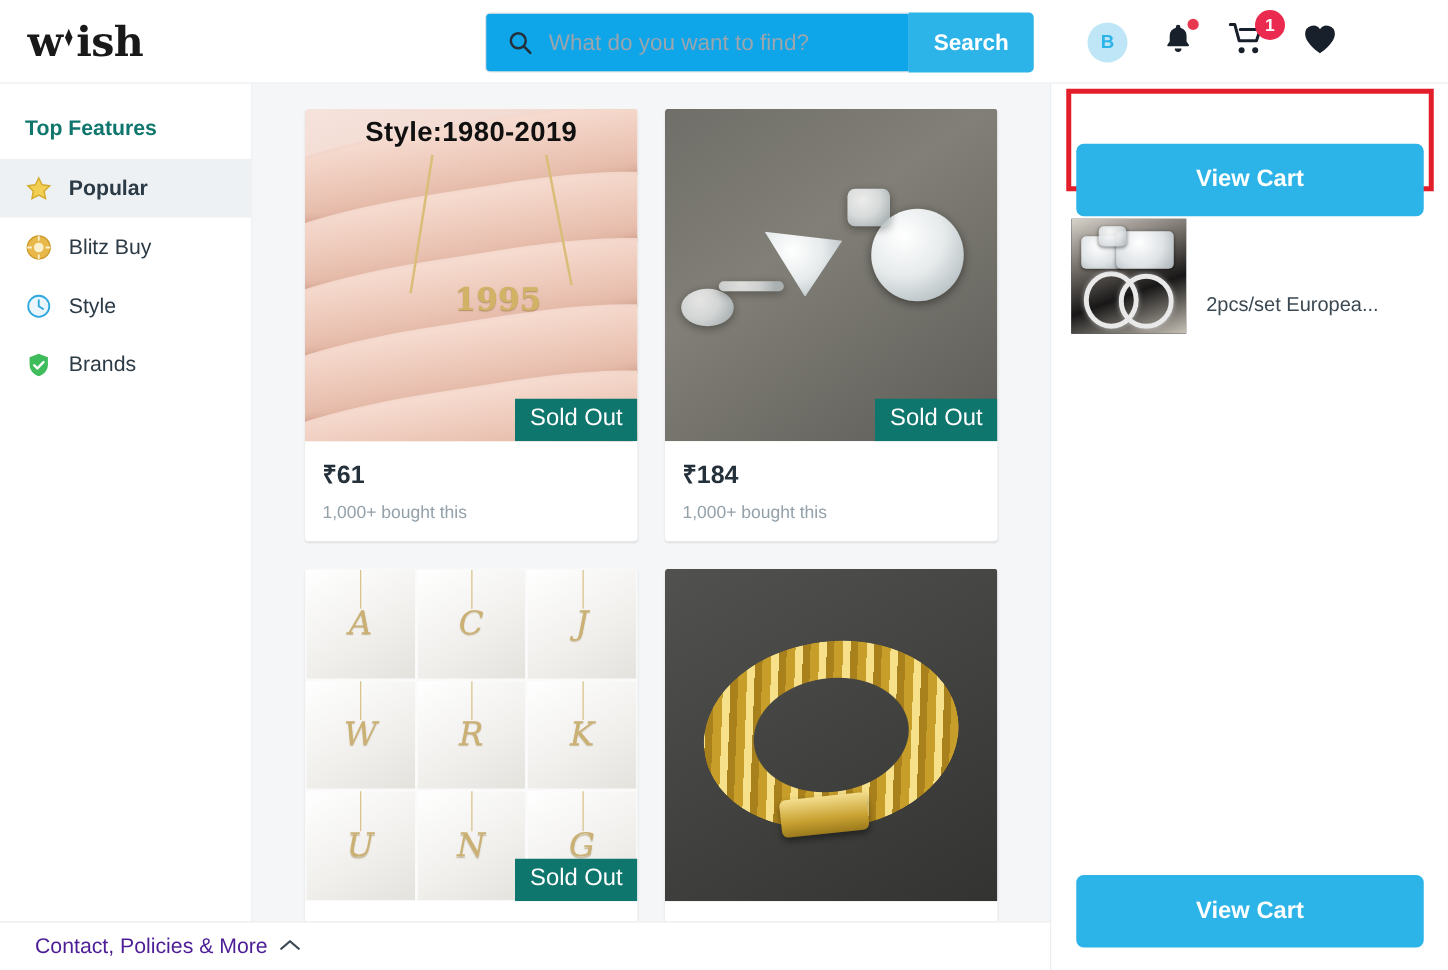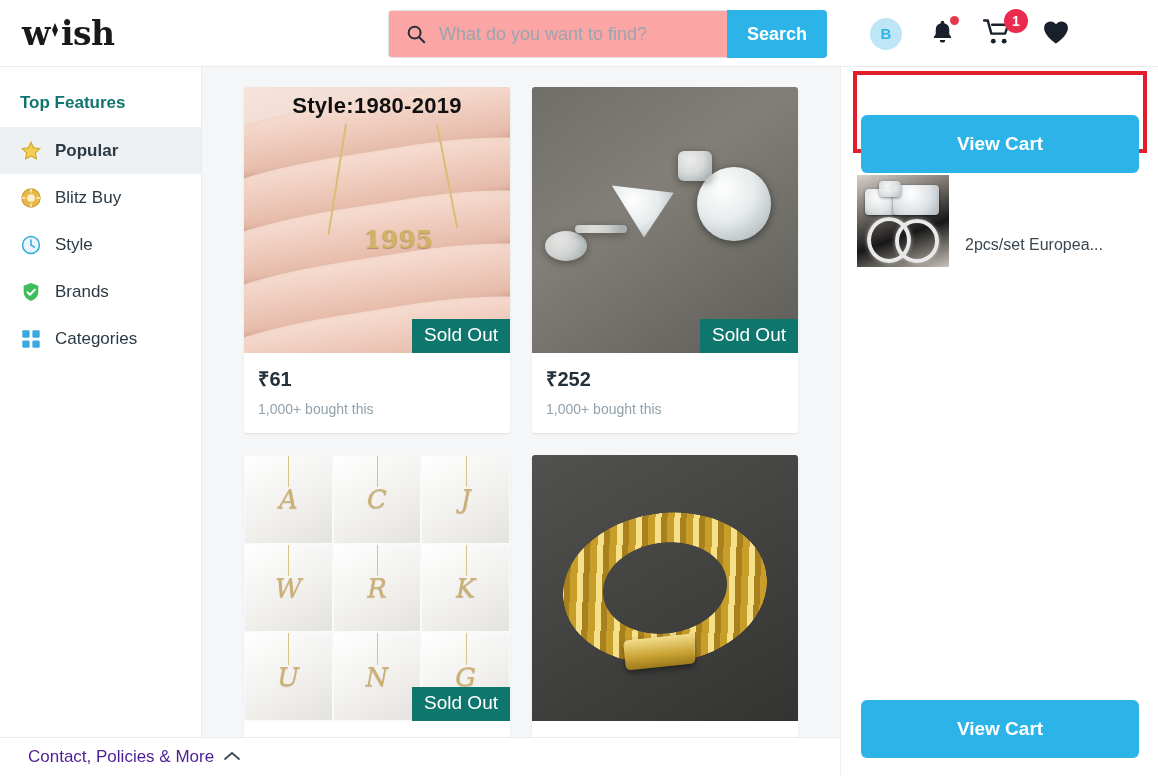--- a/index.html
+++ b/index.html
@@ -24,21 +24,21 @@
     font-size: 33px; font-weight: 700; letter-spacing: -0.5px;
     color: #191919; display: flex; align-items: center;
   }
   .logo .spark { display: inline-block; margin: 0 -2px 0 -3px; position: relative; top: -5px; }
 
   .searchwrap {
     position: absolute; left: 388px; top: 10px;
     width: 340px; height: 48px;
     display: flex; align-items: center;
     border: 1px solid #dfe3e6; border-radius: 4px 0 0 4px;
-    background: #fca5a5;
+    background: #0ea5e9;
   }
   .search-icon { margin: 0 12px 0 16px; flex: 0 0 auto; display: flex; }
   .search-input {
     border: 0; outline: none; background: transparent;
     font-family: "Liberation Sans", sans-serif;
     font-size: 18px; color: #24303a; width: 260px;
   }
   .search-input::placeholder { color: #9aa5ad; }
   .search-btn {
     position: absolute; left: 727px; top: 10px;
@@ -300,31 +300,20 @@
     <div class="sb-item">
       <span class="sb-ico">
         <svg width="22" height="22" viewBox="0 0 24 24">
           <path d="M12 2.2l8 3v6.3c0 5-3.4 8.9-8 10.3-4.6-1.4-8-5.3-8-10.3V5.2z" fill="#3fbc5c"></path>
           <path d="M8 12.2l2.8 2.8L16.2 9.4" stroke="#fff" stroke-width="2.1" fill="none" stroke-linecap="round" stroke-linejoin="round"></path>
         </svg>
       </span>
       <span>Brands</span>
     </div>
 
-    <div class="sb-item">
-      <span class="sb-ico">
-        <svg width="22" height="22" viewBox="0 0 24 24" fill="#3aa9e0">
-          <rect x="2.5" y="2.5" width="8" height="8" rx="1.4"></rect>
-          <rect x="13.5" y="2.5" width="8" height="8" rx="1.4"></rect>
-          <rect x="2.5" y="13.5" width="8" height="8" rx="1.4"></rect>
-          <rect x="13.5" y="13.5" width="8" height="8" rx="1.4"></rect>
-        </svg>
-      </span>
-      <span>Categories</span>
-    </div>
   </div>
 
   <div class="main">
     <div class="grid">
 
       <div class="card">
         <div class="card-img">
           <div class="art neck-tile">
             <div class="finger" style="top:4%;  transform:rotate(-9deg);"></div>
             <div class="finger" style="top:24%; transform:rotate(-9deg);"></div>
@@ -349,21 +338,21 @@
           <div class="art diamond-bg">
             <div class="gem" style="left:30%; top:37%; width:62px; height:52px; clip-path:polygon(0 0,100% 14%,52% 100%);"></div>
             <div class="gem" style="left:62%; top:30%; width:74px; height:74px; border-radius:50%;"></div>
             <div class="gem" style="left:55%; top:24%; width:34px; height:30px; border-radius:6px; opacity:.85;"></div>
             <div class="gem" style="left:5%;  top:54%; width:42px; height:30px; border-radius:50%; opacity:.8;"></div>
             <div class="gem" style="left:16%; top:52%; width:52px; height:8px; border-radius:4px; opacity:.75;"></div>
           </div>
           <div class="sold-out">Sold Out</div>
         </div>
         <div class="card-info">
-          <div class="price">₹252</div>
+          <div class="price">₹184</div>
           <div class="bought">1,000+ bought this</div>
         </div>
       </div>
 
       <div class="card">
         <div class="card-img">
           <div class="art">
             <div class="letters">
               <div class="lcell">
                   <span>A</span>

